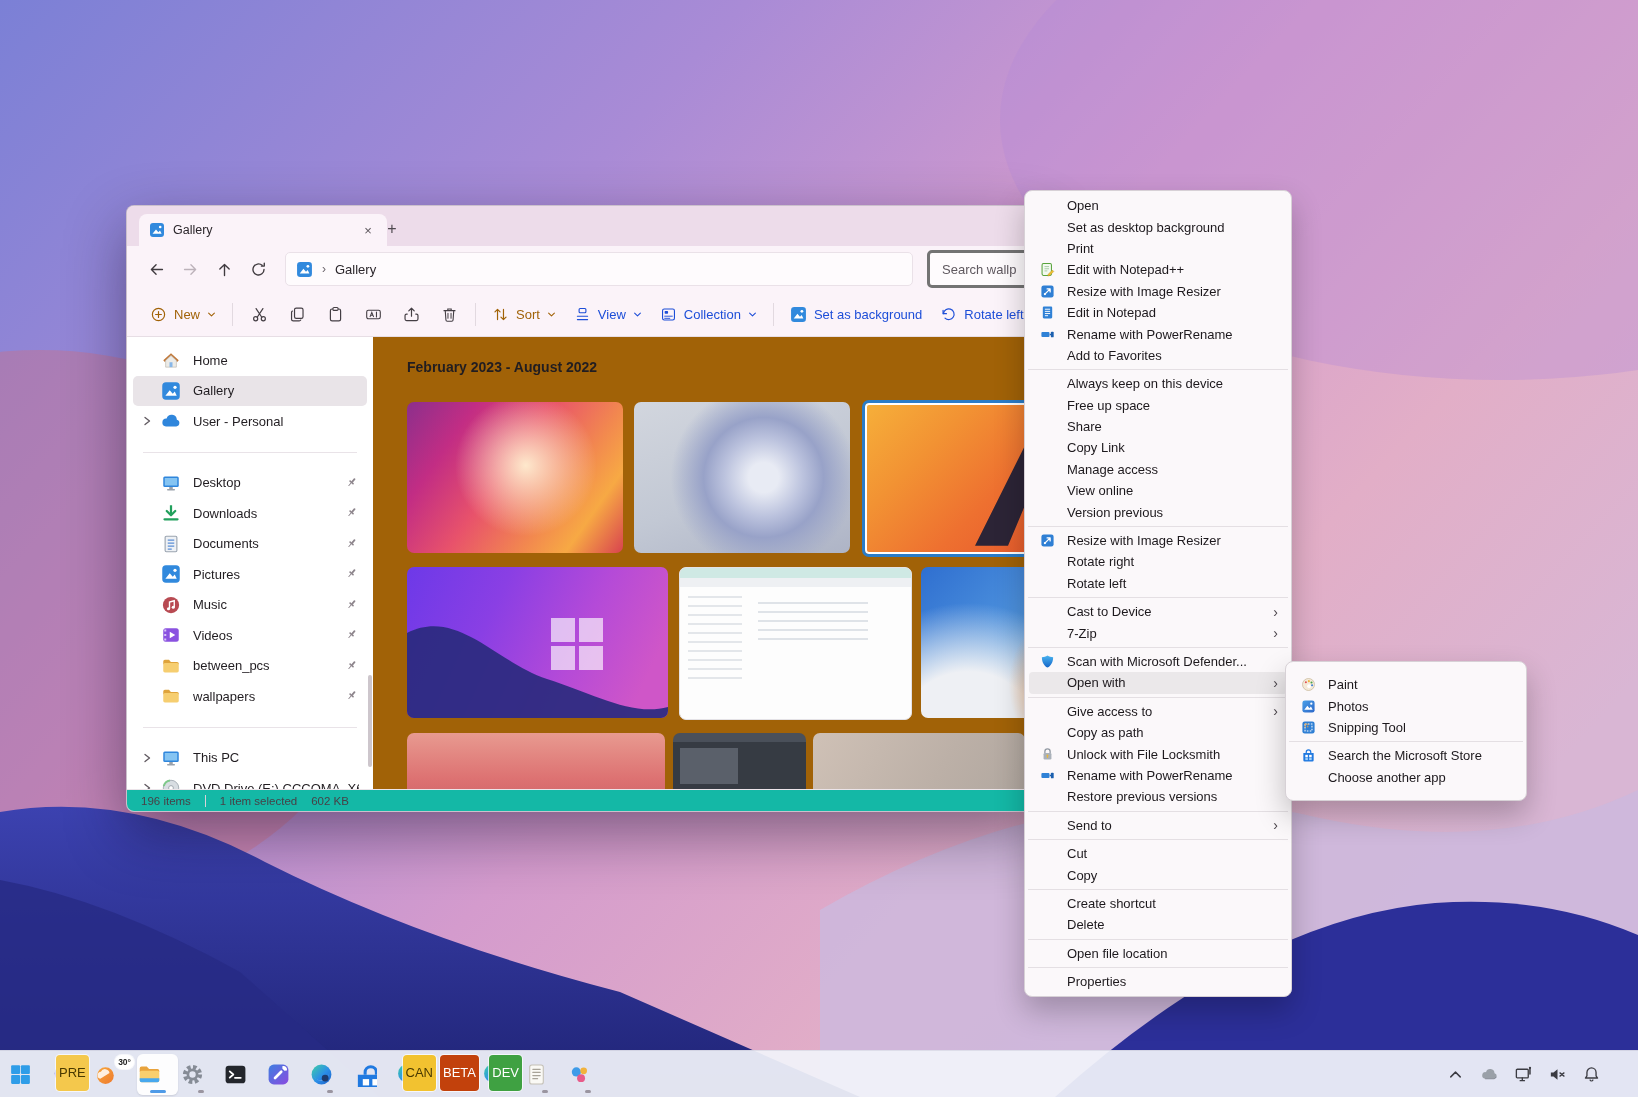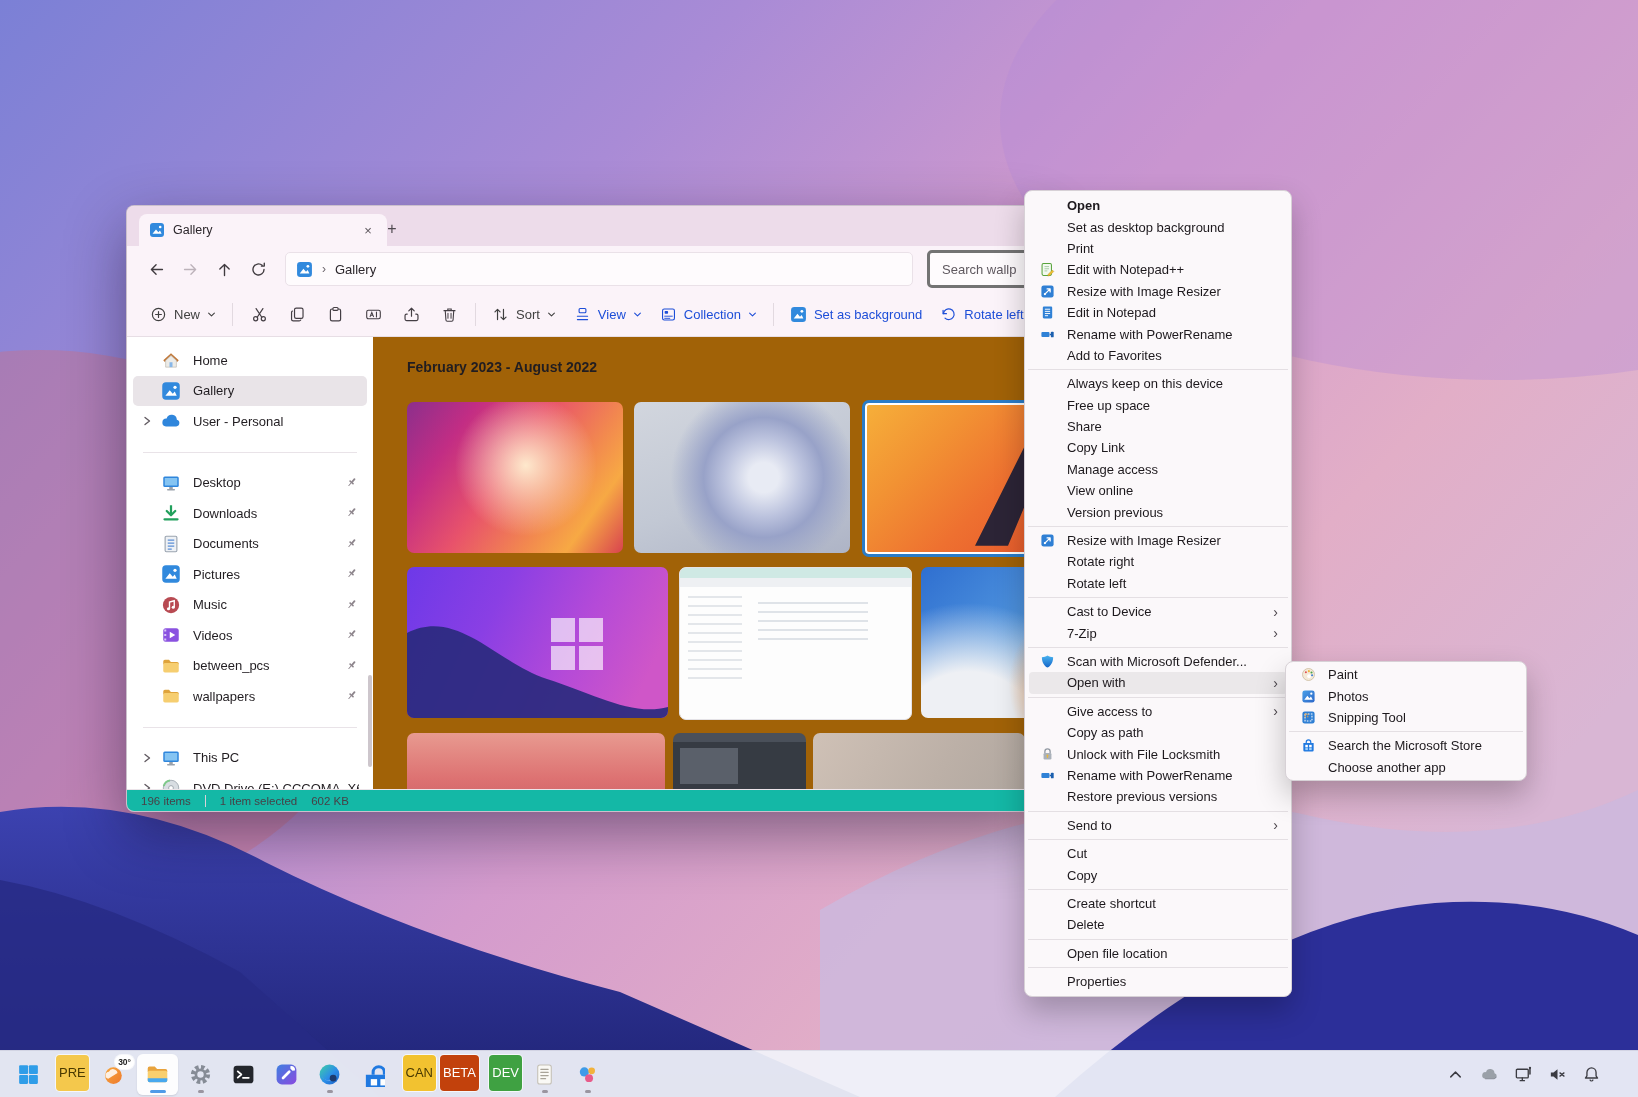--- a/index.html
+++ b/index.html
@@ -25,21 +25,21 @@
     padding:0 10px;gap:9px;margin-left:10px;font-size:13px;color:#2b262b;flex:none}
   .addr .crumb-sep{color:#6d666d;font-size:12px}
   .search{height:32px;flex:1;min-width:120px;background:#fefbfd;border:3px solid #737373;border-radius:5px;margin-left:14px;
     display:flex;align-items:center;padding:0 10px}
   .search input{border:none;background:transparent;font-size:13px;color:#4e484e;width:100%;outline:none;font-family:"Liberation Sans",sans-serif}
   .search input::placeholder{color:#5f585f;opacity:1}
   .toolbar{height:44px;background:#fbf3f9;border-bottom:1px solid #e7dee5;display:flex;align-items:center;padding:0 14px;flex:none}
   .tbtn{display:flex;align-items:center;gap:7px;font-size:13px;color:#1d4ed8;padding:6px 9px;border-radius:5px;white-space:nowrap;flex:none}
   .tbtn svg{width:17px;height:17px;flex:none}
   .tbtn .cd{width:9px;height:9px}
-  .tbtn.dis{color:#404040}
+  .tbtn.dis{color:#a16207}
   .ticon{width:38px;height:34px;display:flex;align-items:center;justify-content:center;border-radius:5px;color:#443e44;flex:none}
   .ticon svg{width:17px;height:17px}
   .tdiv{width:1px;height:23px;background:#e2d9e0;margin:0 7px;flex:none}
 
   .main{flex:1;display:flex;min-height:0;background:#fff;position:relative}
   .sidebar{width:246px;flex:none;padding-top:8px;position:relative;font-size:13px;overflow:hidden}
   .srow{height:30.5px;display:flex;align-items:center;padding:0 8px 0 4px;margin:0 6px;border-radius:5px;gap:4px;color:#211d21}
   .srow.sel{background:#e9e4e8}
   .sgut{width:20px;flex:none;display:flex;align-items:center;justify-content:center;color:#5f585f}
   .sgut svg{width:10px;height:10px}
@@ -88,31 +88,31 @@
     padding:0 14px;font-size:11.5px;color:#474147;gap:14px}
   .sdiv{width:1px;height:12px;background:#d9d2d8}
 
   
   .menu{position:absolute;left:1024px;top:190px;width:266px;background:#fbf8fa;border:1px solid #d7d1d6;border-radius:8px;
     box-shadow:0 14px 30px rgba(0,0,0,.24);padding:4px 0;z-index:60;font-size:13px}
   .mi{height:21.4px;display:flex;align-items:center;padding:0 9px 0 11px;margin:0 4px;border-radius:4px}
   .mi .ic{width:27px;flex:none;display:flex;align-items:center}
   .mi .ic svg{width:15px;height:15px}
   .mi .lbl{flex:1;white-space:nowrap;color:#1d191d}
-  .mi.b .lbl{font-weight:700}
+  .mi.b .lbl{font-weight:400}
   .mi.hl{background:#ebe8ea}
   .mi .arr{color:#4e484e;font-size:14px;line-height:1;padding-left:8px}
   .msep{height:1px;background:#e4dfe3;margin:3px 3px}
   .submenu{position:absolute;left:1285px;top:661px;width:240px;background:#fbf8fa;border:1px solid #d7d1d6;border-radius:8px;
-    box-shadow:0 14px 30px rgba(0,0,0,.24);padding:2px 0;z-index:61;font-size:13px}
+    box-shadow:0 14px 30px rgba(0,0,0,.24);padding:12px 0;z-index:61;font-size:13px}
 
   
   .taskbar{position:absolute;left:0;bottom:0;width:100%;height:47px;background:rgba(241,243,250,.93);
     border-top:1px solid rgba(110,110,140,.14);display:flex;align-items:center;padding:0 8px;gap:2px;z-index:70;box-sizing:border-box}
-  .tkbtn{width:41px;height:41px;border-radius:6px;display:flex;align-items:center;justify-content:center;position:relative;flex:none}
+  .tkbtn{width:41px;height:41px;border-radius:6px;display:flex;align-items:center;justify-content:flex-start;position:relative;flex:none}
   .tkbtn svg{width:25px;height:25px}
   .tkbtn.active{background:rgba(255,255,255,.92);box-shadow:0 1px 2px rgba(0,0,0,.10)}
   .dot{position:absolute;bottom:1.5px;left:50%;transform:translateX(-50%);width:6px;height:3px;border-radius:2px;background:#9a95a0}
   .dot.wide{width:16px;background:#4f9be8}
   .badge{position:absolute;font-size:13px;font-weight:400;border-radius:4px;padding:10px 3px;line-height:1.2;box-shadow:0 0 0 1px rgba(255,255,255,.7)}
   .bd-pre{left:5px;bottom:4px;background:#f4c84c;color:#4a3a00}
   .bd-temp{right:1px;top:1px;background:#fff;color:#222;border-radius:8px;font-size:8.5px;font-weight:700;padding:2px 3px}
   .bd-can{right:0;bottom:4px;background:#f2c230;color:#4a3a00}
   .bd-beta{right:0;bottom:4px;background:#c2410c;color:#fff}
   .bd-dev{right:0;bottom:4px;background:#3fa142;color:#fff}

